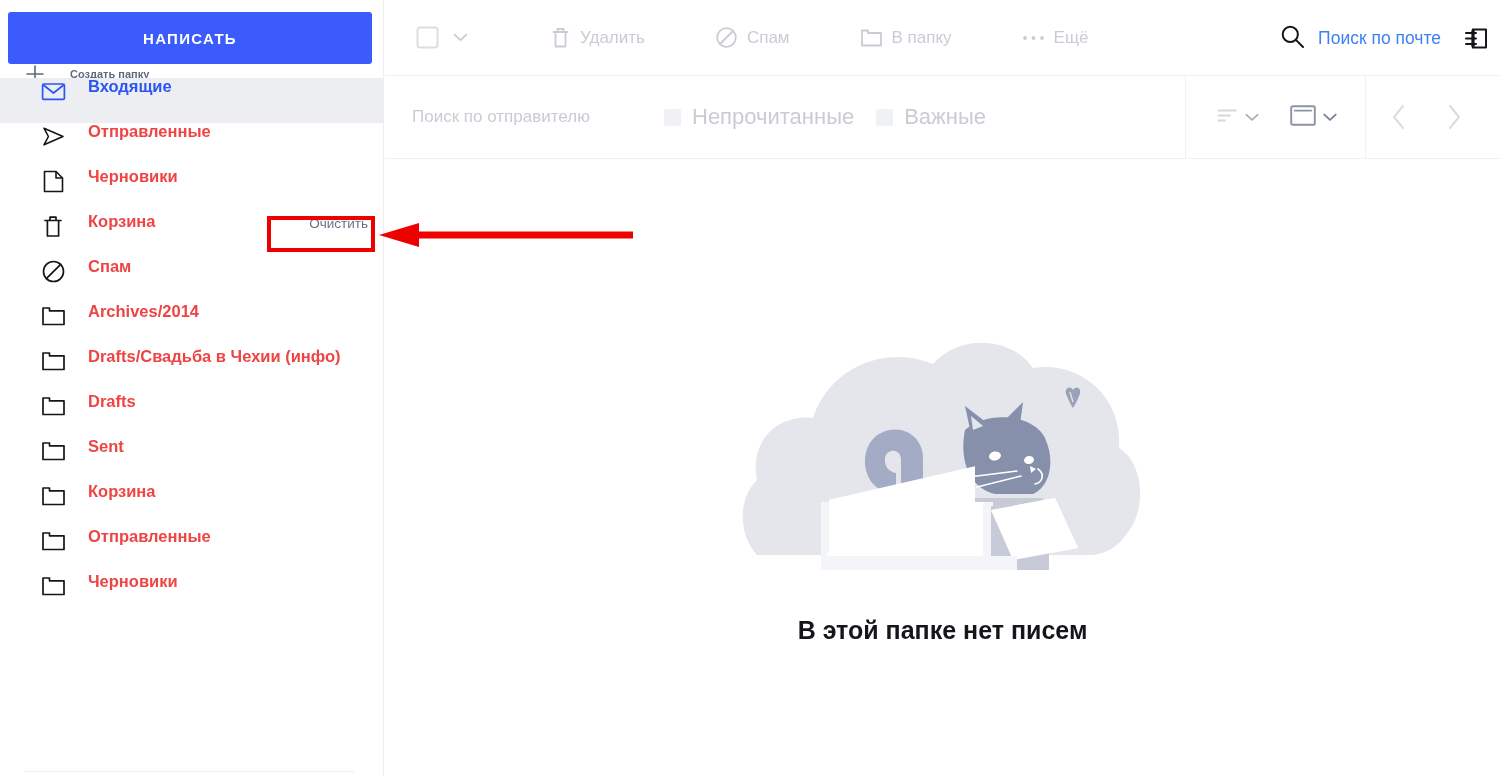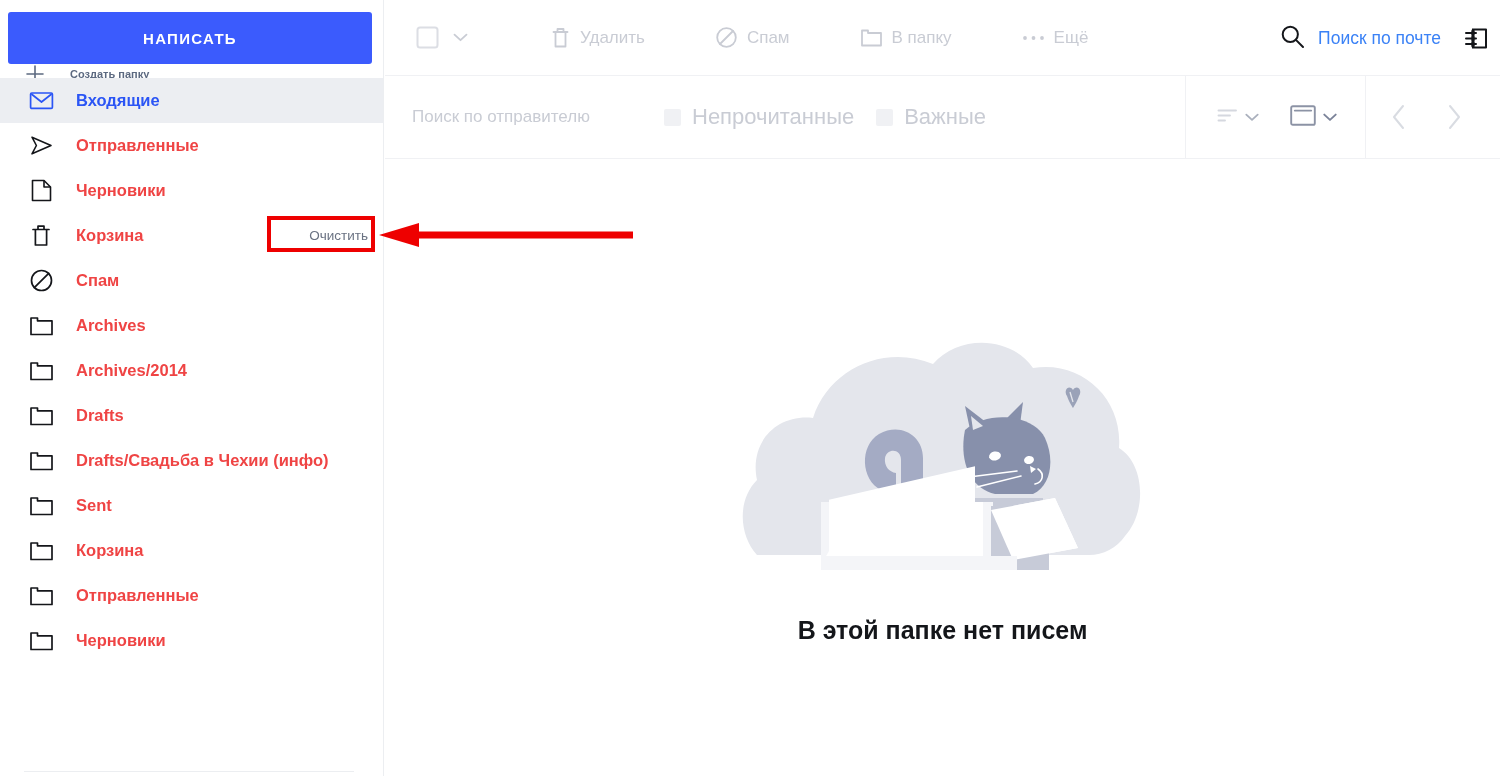--- a/index.html
+++ b/index.html
@@ -40,23 +40,22 @@
     text-transform: uppercase;
   }
   #folder-list {
     position: absolute;
     left: 0; top: 78px;
     width: 384px;
   }
   .folder-row {
     position: relative;
     display: flex;
-    align-items: center;
     height: 45px;
-    padding-left: 28px;
+    padding-left: 40px;
     cursor: pointer;
   }
   .folder-row.active {
     background: #eceef2;
   }
   .folder-icon {
     width: 26px; height: 26px;
     display: flex;
     align-items: center;
     justify-content: center;
@@ -319,45 +318,37 @@
             </svg>
           </span>
           <span class="folder-label">Спам</span>
         </div>
         <div class="folder-row">
           <span class="folder-icon">
             <svg width="25" height="22" viewBox="0 0 25 22">
               <path d="M2 19.5 L2 3 L8.5 3 L8.5 5.8 L23 5.8 L23 19.5 Z" fill="none" stroke="#14161a" stroke-width="1.7" stroke-linejoin="round"></path>
             </svg>
           </span>
-          <span class="folder-label">Archives</span>
+          <span class="folder-label">Archives/2014</span>
         </div>
         <div class="folder-row">
           <span class="folder-icon">
             <svg width="25" height="22" viewBox="0 0 25 22">
               <path d="M2 19.5 L2 3 L8.5 3 L8.5 5.8 L23 5.8 L23 19.5 Z" fill="none" stroke="#14161a" stroke-width="1.7" stroke-linejoin="round"></path>
             </svg>
           </span>
-          <span class="folder-label">Archives/2014</span>
+          <span class="folder-label">Drafts/Свадьба в Чехии (инфо)</span>
         </div>
         <div class="folder-row">
           <span class="folder-icon">
             <svg width="25" height="22" viewBox="0 0 25 22">
               <path d="M2 19.5 L2 3 L8.5 3 L8.5 5.8 L23 5.8 L23 19.5 Z" fill="none" stroke="#14161a" stroke-width="1.7" stroke-linejoin="round"></path>
             </svg>
           </span>
           <span class="folder-label">Drafts</span>
-        </div>
-        <div class="folder-row">
-          <span class="folder-icon">
-            <svg width="25" height="22" viewBox="0 0 25 22">
-              <path d="M2 19.5 L2 3 L8.5 3 L8.5 5.8 L23 5.8 L23 19.5 Z" fill="none" stroke="#14161a" stroke-width="1.7" stroke-linejoin="round"></path>
-            </svg>
-          </span>
-          <span class="folder-label">Drafts/Свадьба в Чехии (инфо)</span>
         </div>
         <div class="folder-row">
           <span class="folder-icon">
             <svg width="25" height="22" viewBox="0 0 25 22">
               <path d="M2 19.5 L2 3 L8.5 3 L8.5 5.8 L23 5.8 L23 19.5 Z" fill="none" stroke="#14161a" stroke-width="1.7" stroke-linejoin="round"></path>
             </svg>
           </span>
           <span class="folder-label">Sent</span>
         </div>
         <div class="folder-row">

